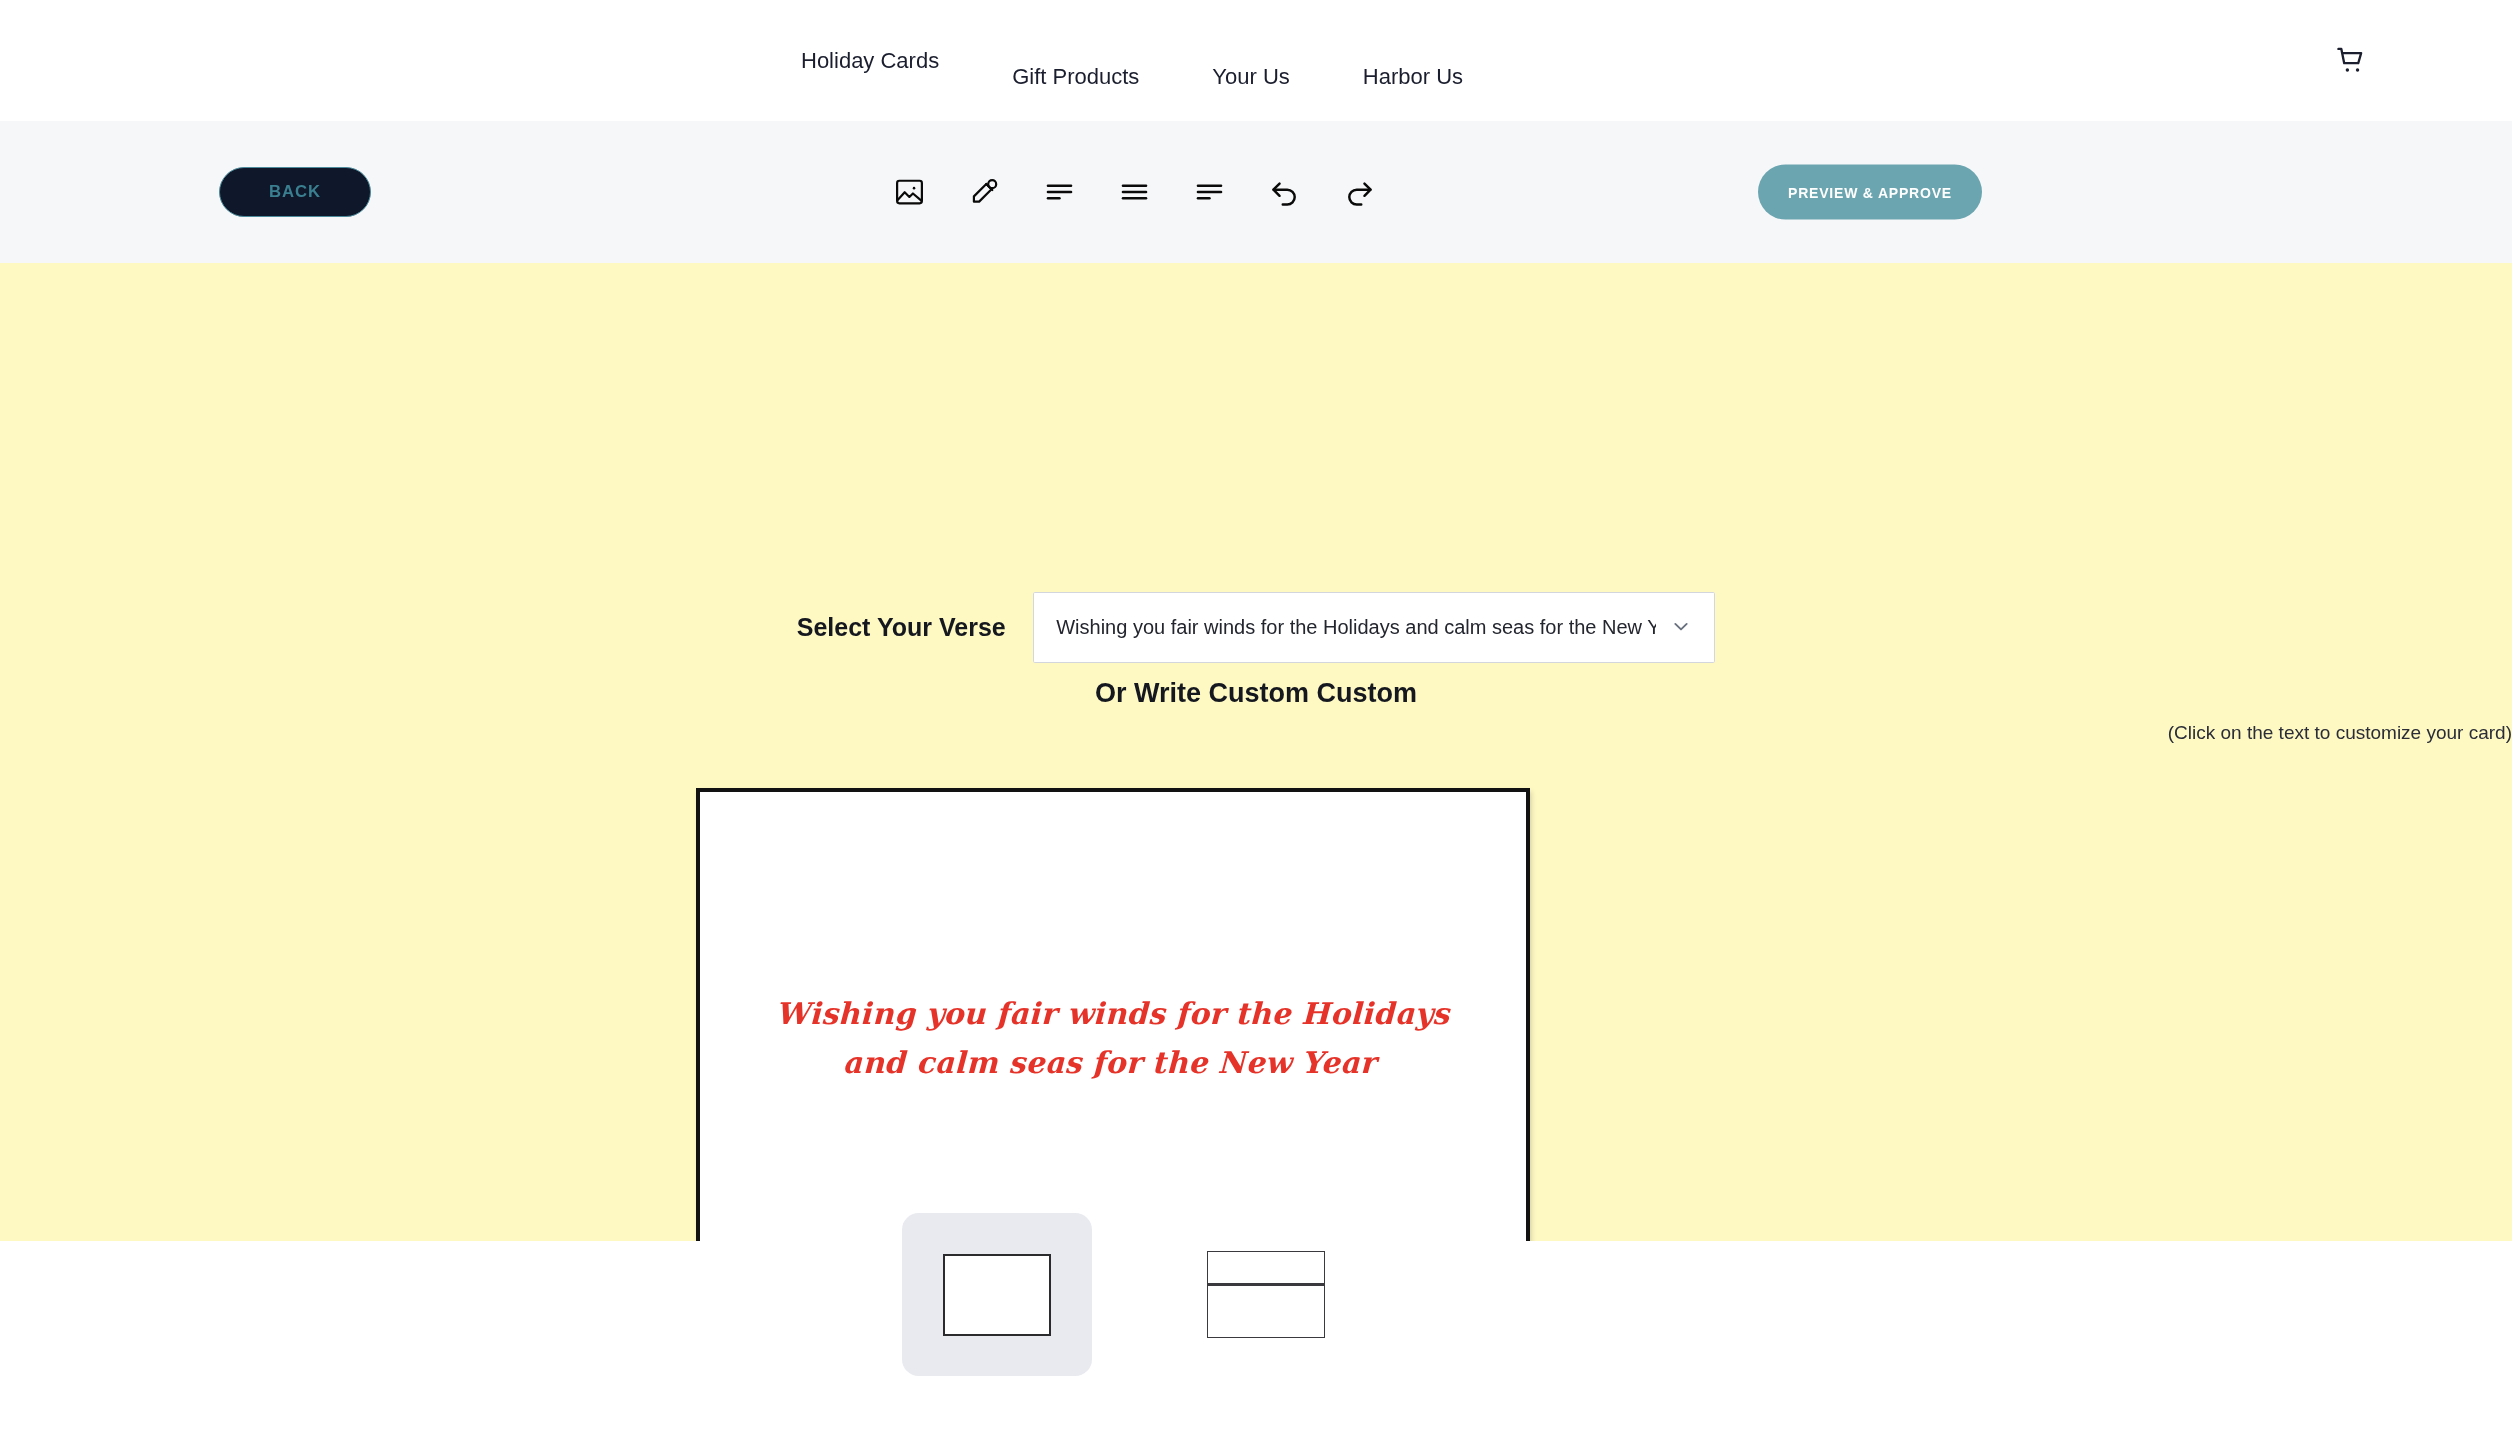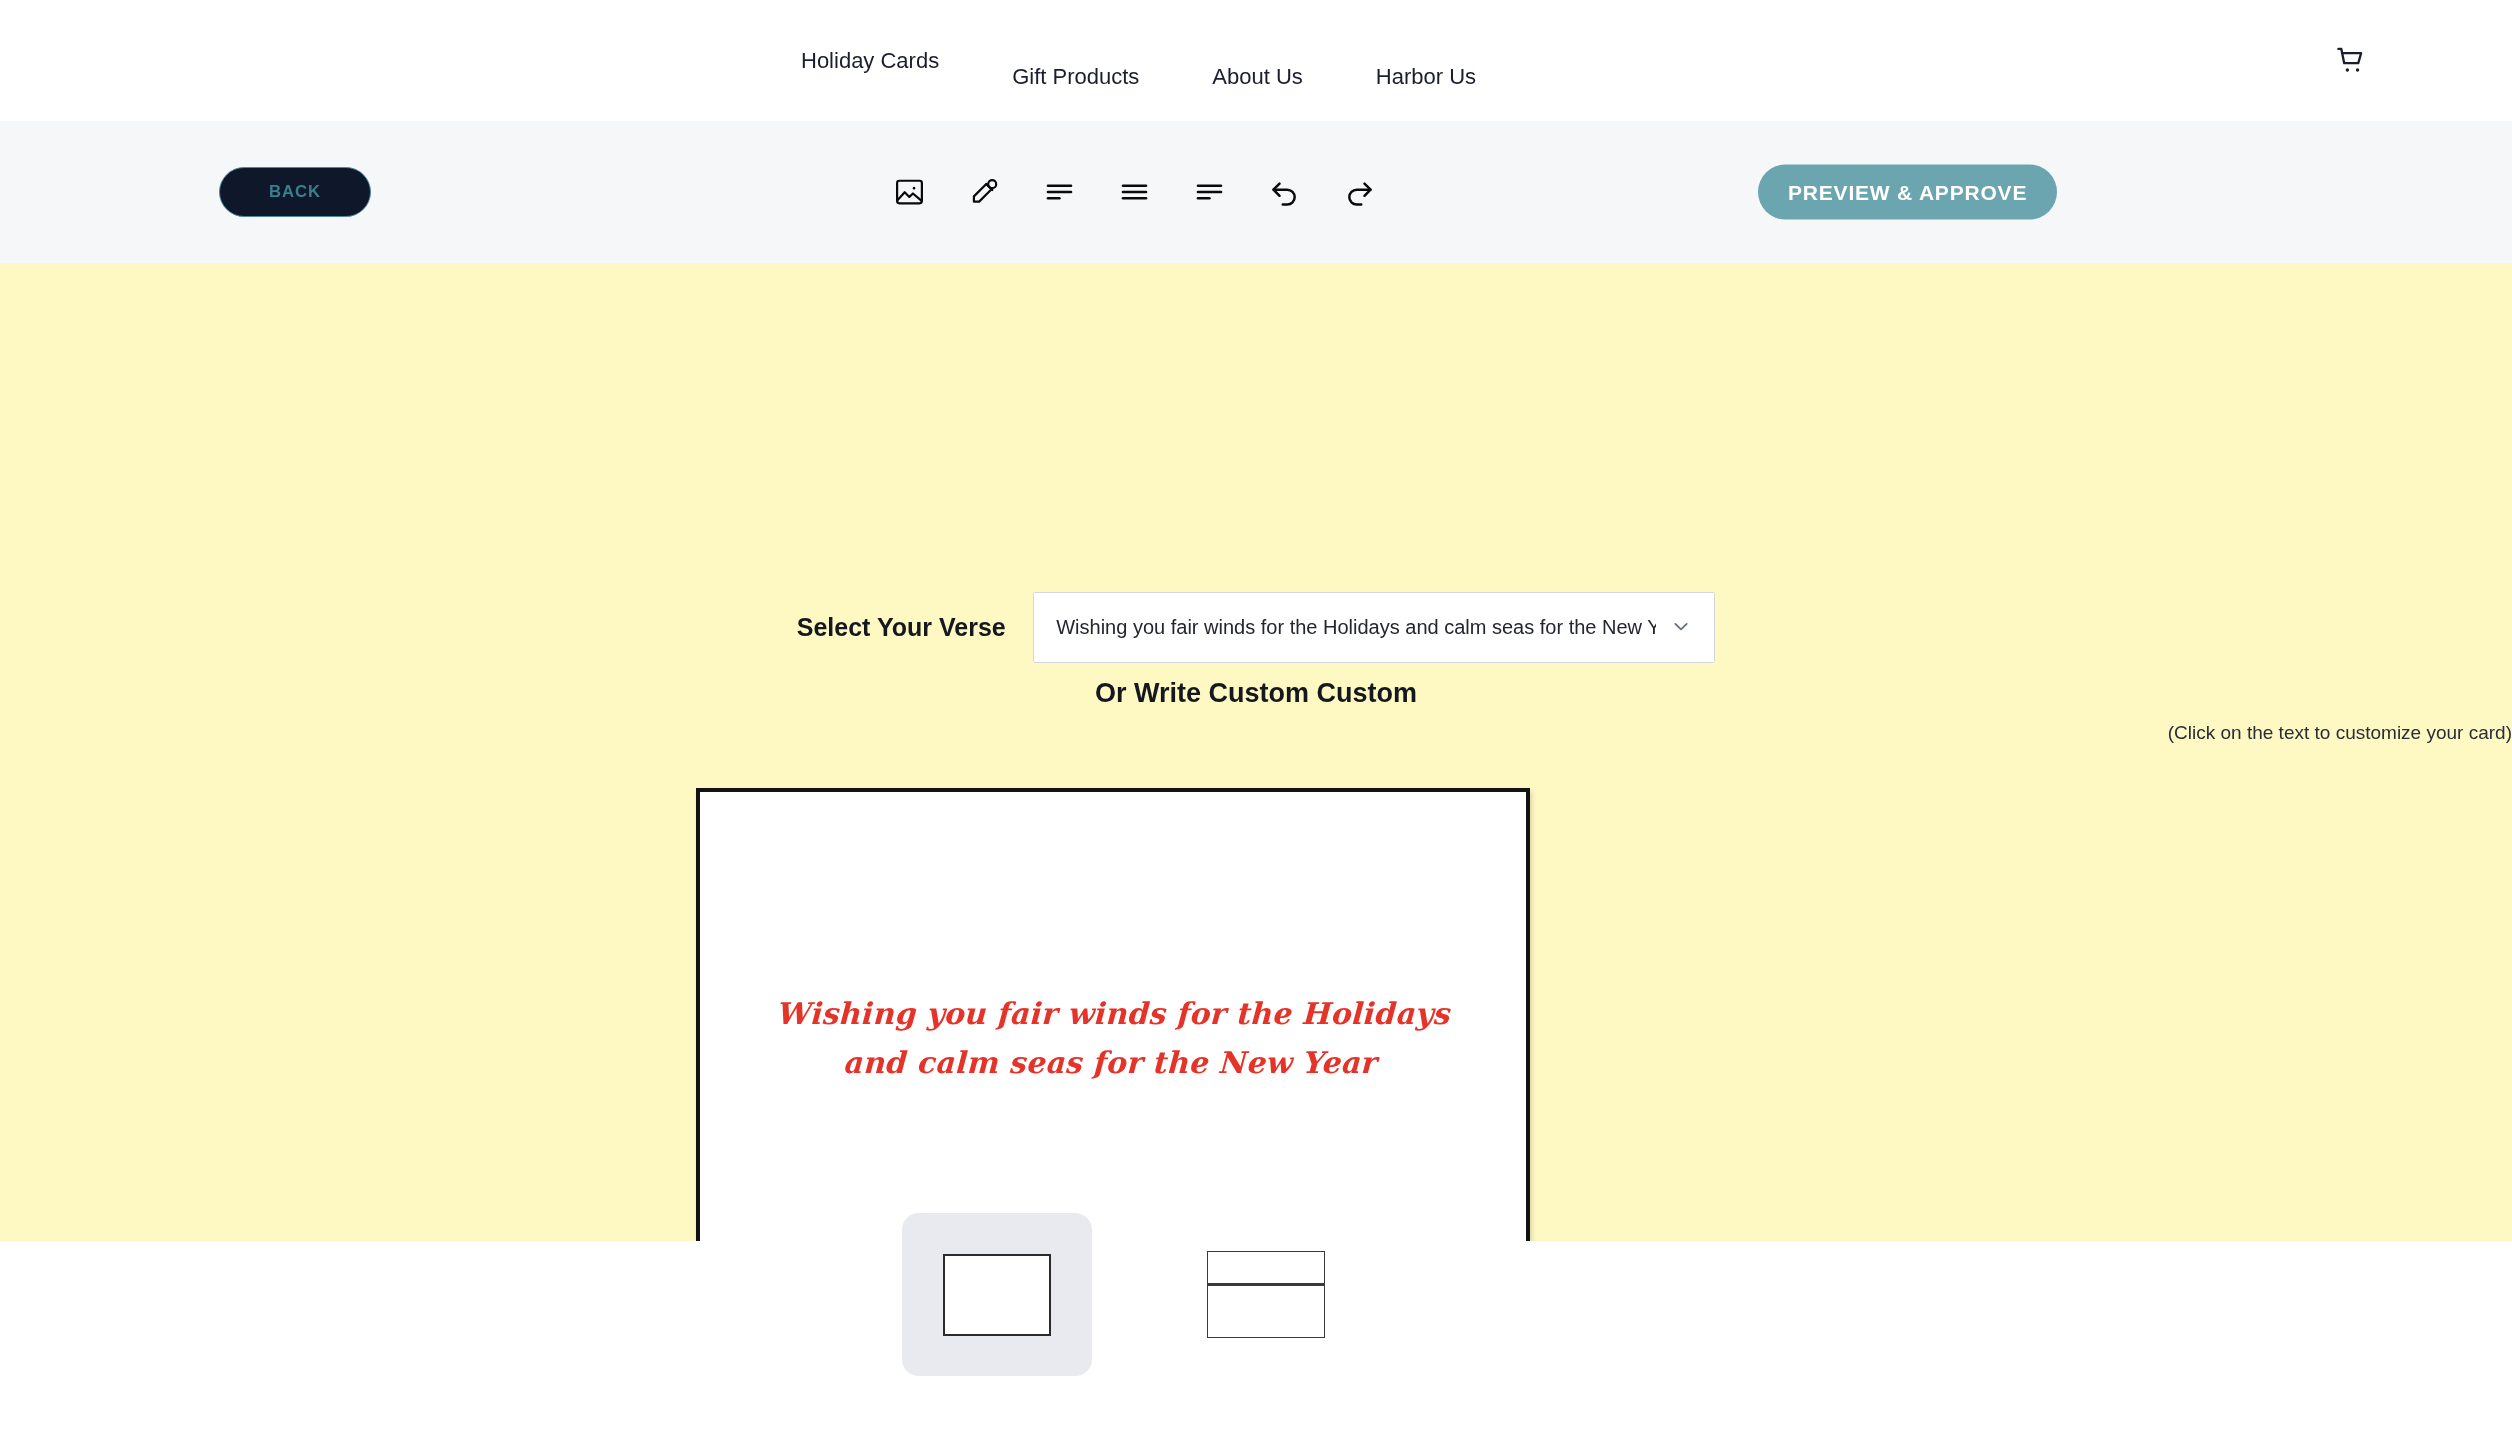--- a/index.html
+++ b/index.html
@@ -139,21 +139,21 @@
     position: absolute;
     left: 1758px;
     top: 50%;
     transform: translateY(-50%);
     height: 55px;
     padding: 0 30px;
     border-radius: 27.5px;
     border: none;
     background: #6ba5b0;
     color: #ffffff;
-    font-size: 21px;
+    font-size: 14px;
     font-weight: 700;
     letter-spacing: 0.8px;
     cursor: pointer;
     font-family: "Liberation Sans", sans-serif;
     display: flex;
     align-items: center;
     justify-content: center;
     white-space: nowrap;
   }
 
@@ -338,21 +338,21 @@
 
 
     <nav class="main-nav">
       <div class="nav-item">
         <a class="nav-link" href="#">Holiday Cards</a>
       </div>
       <div class="nav-item">
         <a class="nav-link" href="#">Gift Products</a>
       </div>
       <div class="nav-item">
-        <a class="nav-link" href="#">About Us</a>
+        <a class="nav-link" href="#">Your Us</a>
       </div>
       <div class="nav-item">
         <a class="nav-link" href="#">Harbor Us</a>
       </div>
     </nav>
 
     <button class="cart-button">
       <span>
         <svg width="33" height="33" viewBox="0 0 24 24" fill="none" stroke="#1b1e2e" stroke-width="1.7" stroke-linecap="round" stroke-linejoin="round">
           <path d="M2.5 3.2h2.1l2.1 10.4h10.2l2.1-7.3H5.4"></path>

